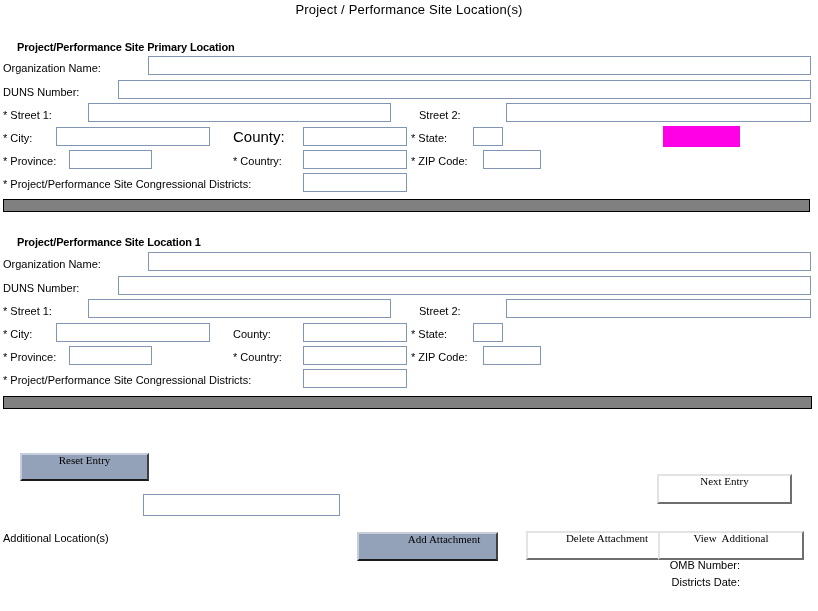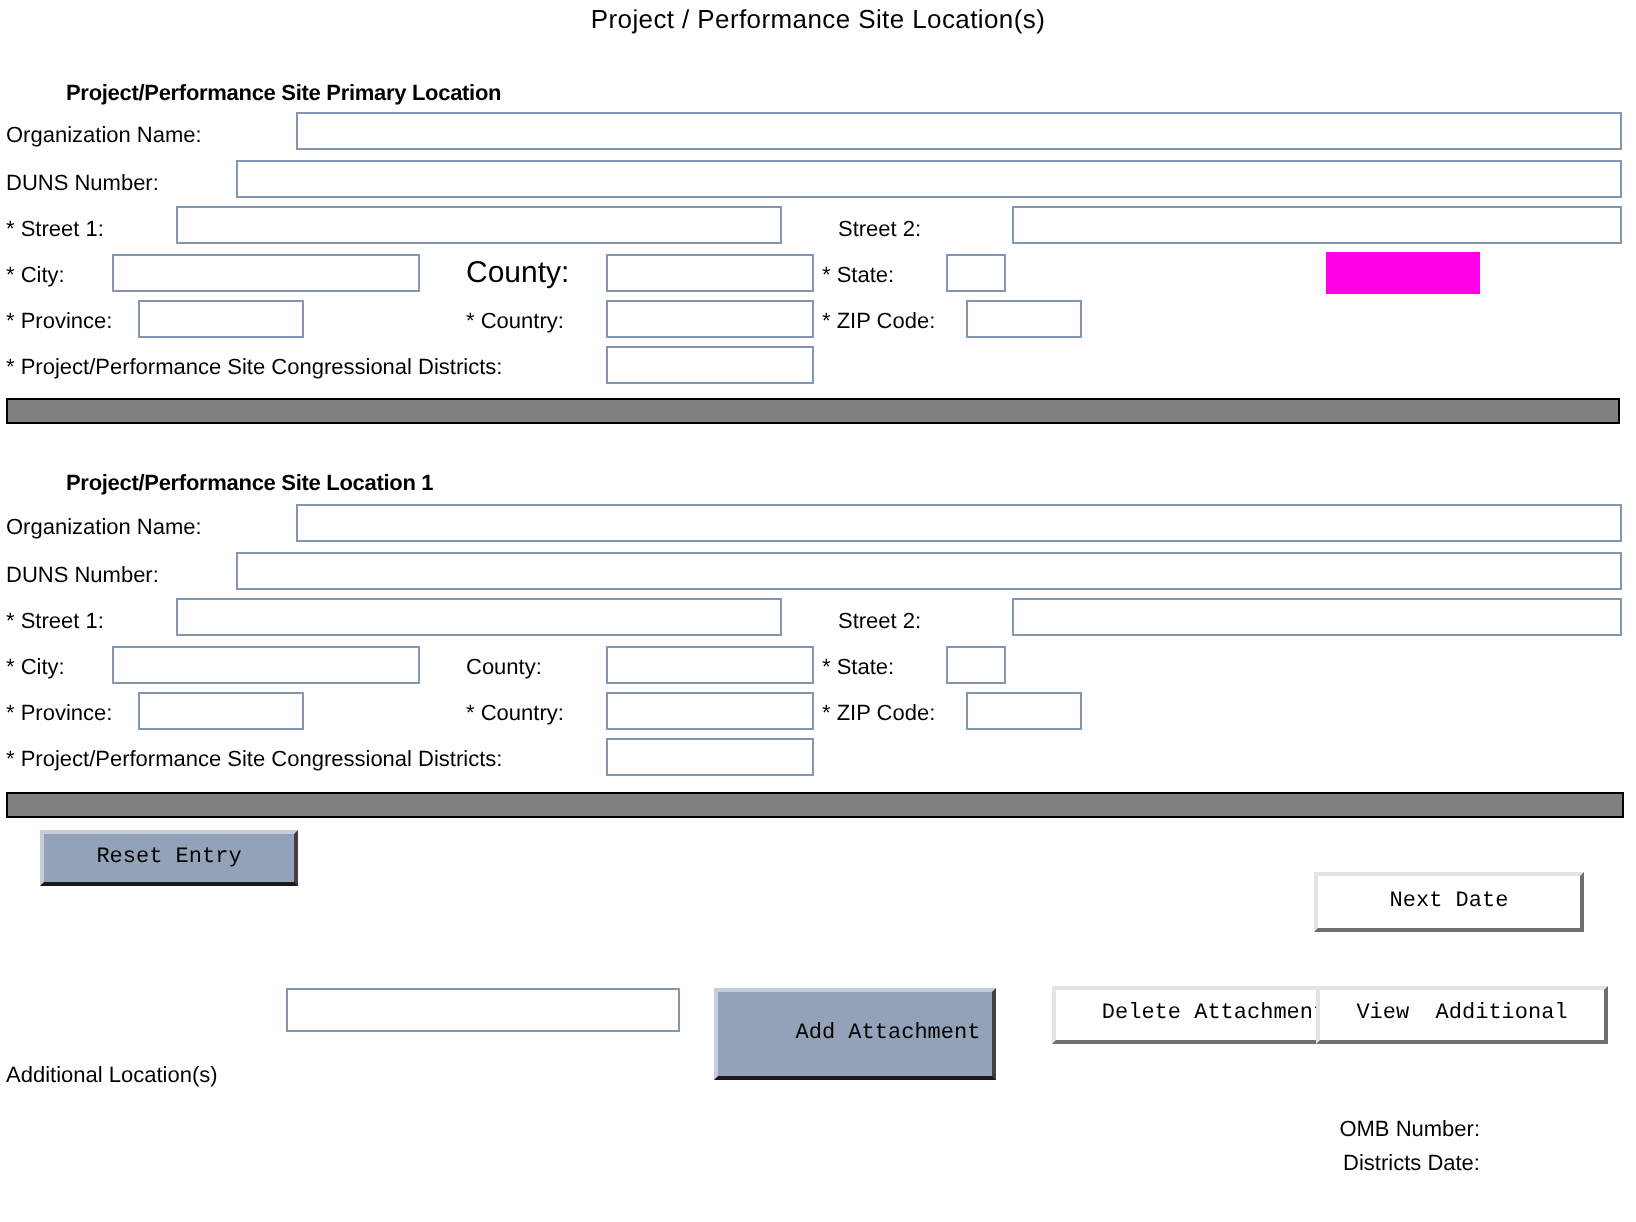--- a/index.html
+++ b/index.html
@@ -22,21 +22,21 @@
   #page-title {
     left: 0; top: 2px; width: 818px;
     text-align: center;
     font-size: 13px;
     font-weight: normal;
     letter-spacing: 0.2px;
   }
 
   
   .section-header {
-    left: 17px;
+    left: 1px;
     font-size: 11px;
     font-weight: bold;
     letter-spacing: -0.15px;
     padding-left: 16px;
   }
 
   
   .lbl {
     font-size: 11px;
     white-space: nowrap;
@@ -69,31 +69,31 @@
   
   .separator {
     background: #808080;
     border: 1px solid #000000;
     box-sizing: border-box;
   }
 
   
   .btn {
     box-sizing: border-box;
-    font-family: Liberation Mono, monospace;
+    font-family: Liberation Serif, serif;
     font-size: 11px;
     color: #000000;
     text-align: center;
     white-space: pre;
     cursor: pointer;
     padding: 0;
     line-height: 1;
     display: flex;
-    align-items: center;
     justify-content: center;
+    margin-top: 38px;
   }
   
   .btn-slate {
     background: #93a2b8;
     border-top: 2px solid #c6cedb;
     border-left: 2px solid #c6cedb;
     border-right: 2px solid #3e4category;
     border-right: 2px solid #404040;
     border-bottom: 2px solid #1a1a1a;
   }
@@ -192,27 +192,27 @@
 <div class="abs lbl" style="left:3px; top:374px;">* Project/Performance Site Congressional Districts:</div>
 <input class="abs field" style="left: 303px; top: 369px; width: 104px; height: 19px;" value="">
 
 <div class="abs separator" style="left:3px; top:396px; width:809px; height:13px;"></div>
 
 <div class="abs btn btn-slate" style="left:20px; top:415px; width:129px; height:28px;">
   <span>Reset Entry</span>
 </div>
 
 <div class="abs btn btn-white" style="left:657px; top:436px; width:135px; height:30px;">
-  <span>Next Date</span>
+  <span>Next Entry</span>
 </div>
 
 <div class="abs lbl" style="left:3px; top:502px;margin-top:30px;">Additional Location(s)</div>
 <input class="abs field" style="left: 143px; top: 494px; width: 197px; height: 22px;" value="">
 
-<div class="abs btn btn-slate" style="left:357px; top:494px; width:141px; height:46px;padding-left:33px;">
+<div class="abs btn btn-slate" style="left:357px; top:494px; width:141px; height:29px;padding-left:33px;">
   <span>Add Attachment</span>
 </div>
 
 <div class="abs btn btn-white" style="left:526px; top:493px; width:162px; height:29px;">
   <span>Delete Attachment</span>
 </div>
 
 <div class="abs btn btn-white" style="left:658px; top:493px; width:146px; height:29px;">
   <span>View  Additional</span>
 </div>

